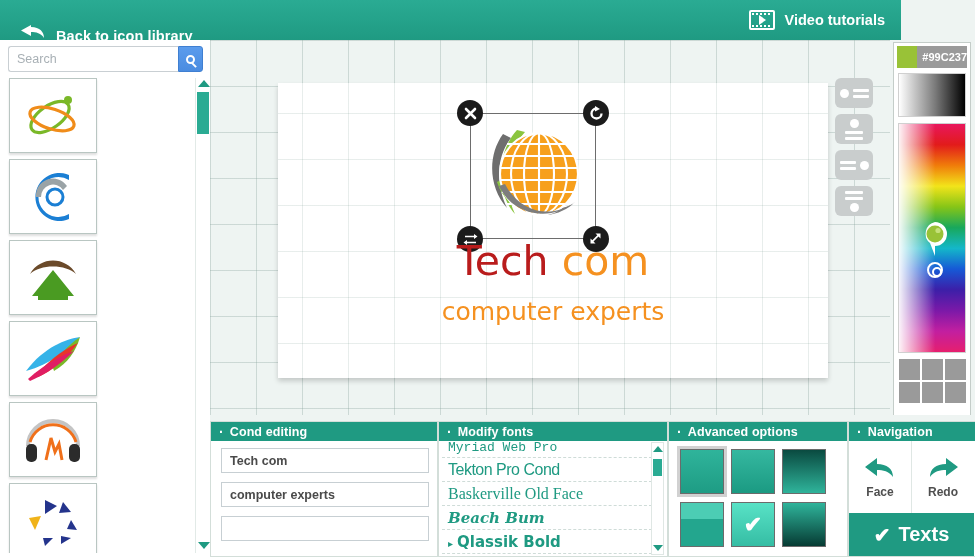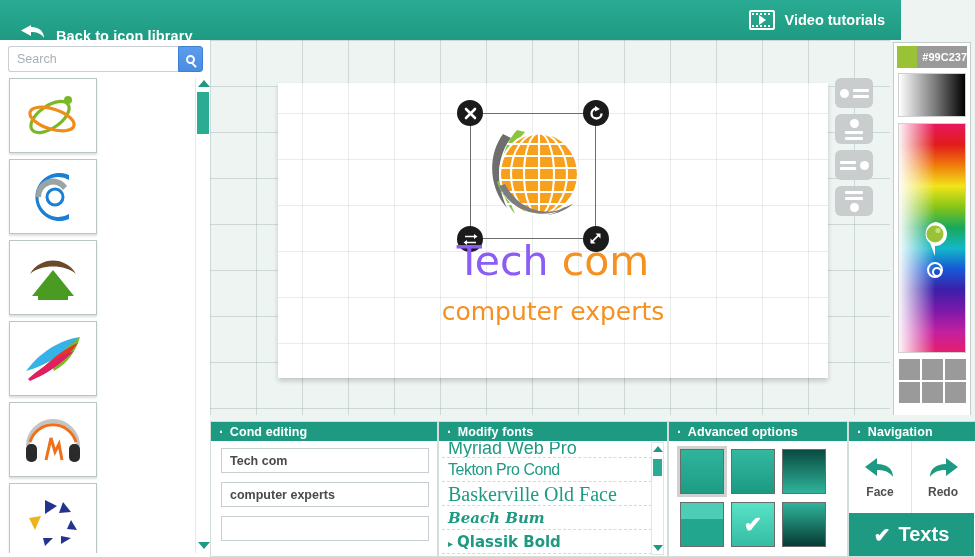--- a/index.html
+++ b/index.html
@@ -130,21 +130,21 @@
     display:flex;align-items:center;justify-content:center;cursor:pointer;
   }
   .h-tl{left:179px;top:17px;}
   .h-tr{left:305px;top:17px;}
   .h-bl{left:179px;top:143px;}
   .h-br{left:305px;top:143px;}
   .logo-title{
     position:absolute;left:0;right:0;top:158px;text-align:center;font-size:41px;
     font-family:"DejaVu Sans","Liberation Sans",sans-serif;line-height:1;
   }
-  .lt-a{color:#8b5cf6;text-align:right;}
+  .lt-a{color:#b91c1c;text-align:right;}
   .lt-b{color:#f59120;}
   .logo-sub{
     position:absolute;left:0;right:0;top:214px;text-align:center;font-size:25px;color:#f59120;
     font-family:"DejaVu Sans","Liberation Sans",sans-serif;
   }
 
   
   .layout-tools{position:absolute;left:835px;top:78px;width:40px;}
   .lt-btn{
     width:38px;height:30px;background:#c9cdcd;border-radius:6px;margin-bottom:6px;cursor:pointer;
@@ -198,23 +198,23 @@
     padding:0 8px;font-size:12.5px;color:#4a4a4a;font-family:"Liberation Sans",sans-serif;
     font-weight:bold;outline:none;background:#fff;
   }
   .text-inputs input.empty{font-weight:normal;}
 
   .font-list{position:absolute;left:3px;top:20px;width:210px;height:113px;overflow:hidden;}
   .font-item{
     height:24px;line-height:24px;color:#1f9a82;border-bottom:1px dashed #cfdcd8;
     padding-left:6px;cursor:pointer;white-space:nowrap;overflow:hidden;
   }
-  .f0{font-size:18px;font-family:Liberation Sans, sans-serif;}
+  .f0{font-size:13px;font-family:Liberation Mono, monospace;}
   .f1{font-size:16px;font-family:"Liberation Sans",sans-serif;letter-spacing:-.5px;}
-  .f2{font-size:20px;font-family:"Liberation Serif","DejaVu Serif",serif;}
+  .f2{font-size:16px;font-family:"Liberation Serif","DejaVu Serif",serif;}
   .f3{font-size:15px;font-style:italic;font-family:"DejaVu Serif",serif;font-weight:bold;}
   .f4{font-size:15px;font-weight:bold;font-family:"DejaVu Sans",sans-serif;}
   .f4 .caret{font-size:10px;margin-right:4px;}
   .font-scroll{position:absolute;right:3px;top:20px;width:13px;height:113px;background:#fff;border:1px solid #dfe7e4;}
   .fs-arrow{position:absolute;left:1px;width:0;height:0;cursor:pointer;}
   .fs-arrow.up{top:3px;border-left:5px solid transparent;border-right:5px solid transparent;border-bottom:6px solid #1f9a82;}
   .fs-arrow.down{bottom:3px;border-left:5px solid transparent;border-right:5px solid transparent;border-top:6px solid #1f9a82;}
   .fs-thumb{position:absolute;left:1px;top:16px;width:9px;height:17px;background:#2aab93;cursor:pointer;}
 
   .adv-grid{position:absolute;left:11px;top:27px;width:158px;}

